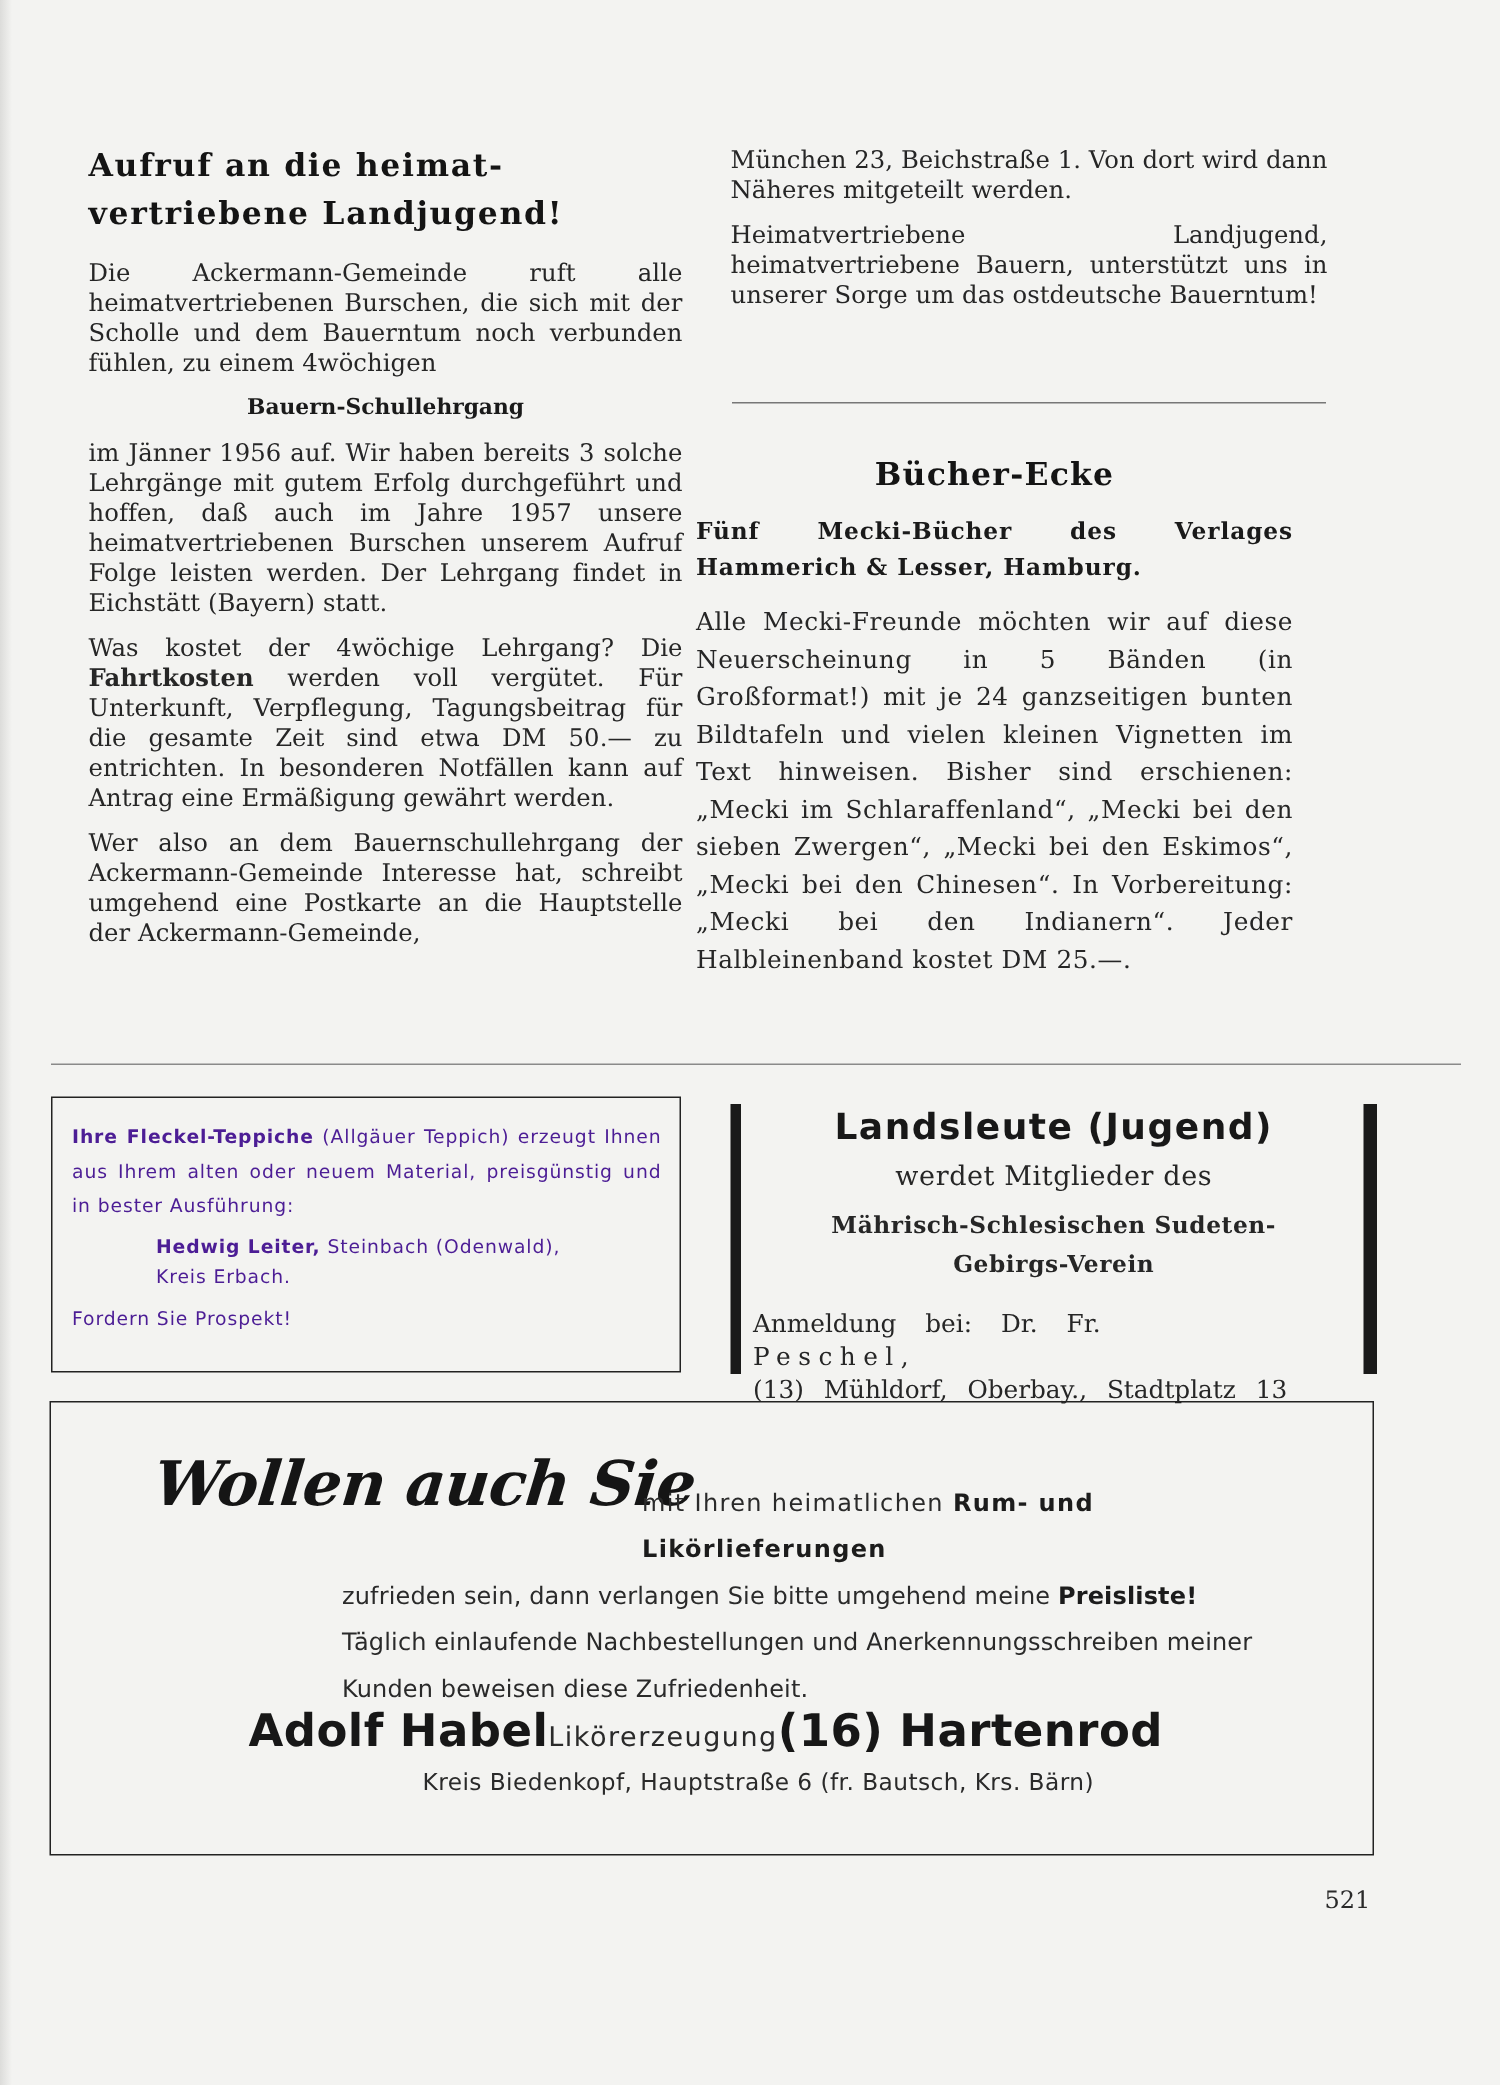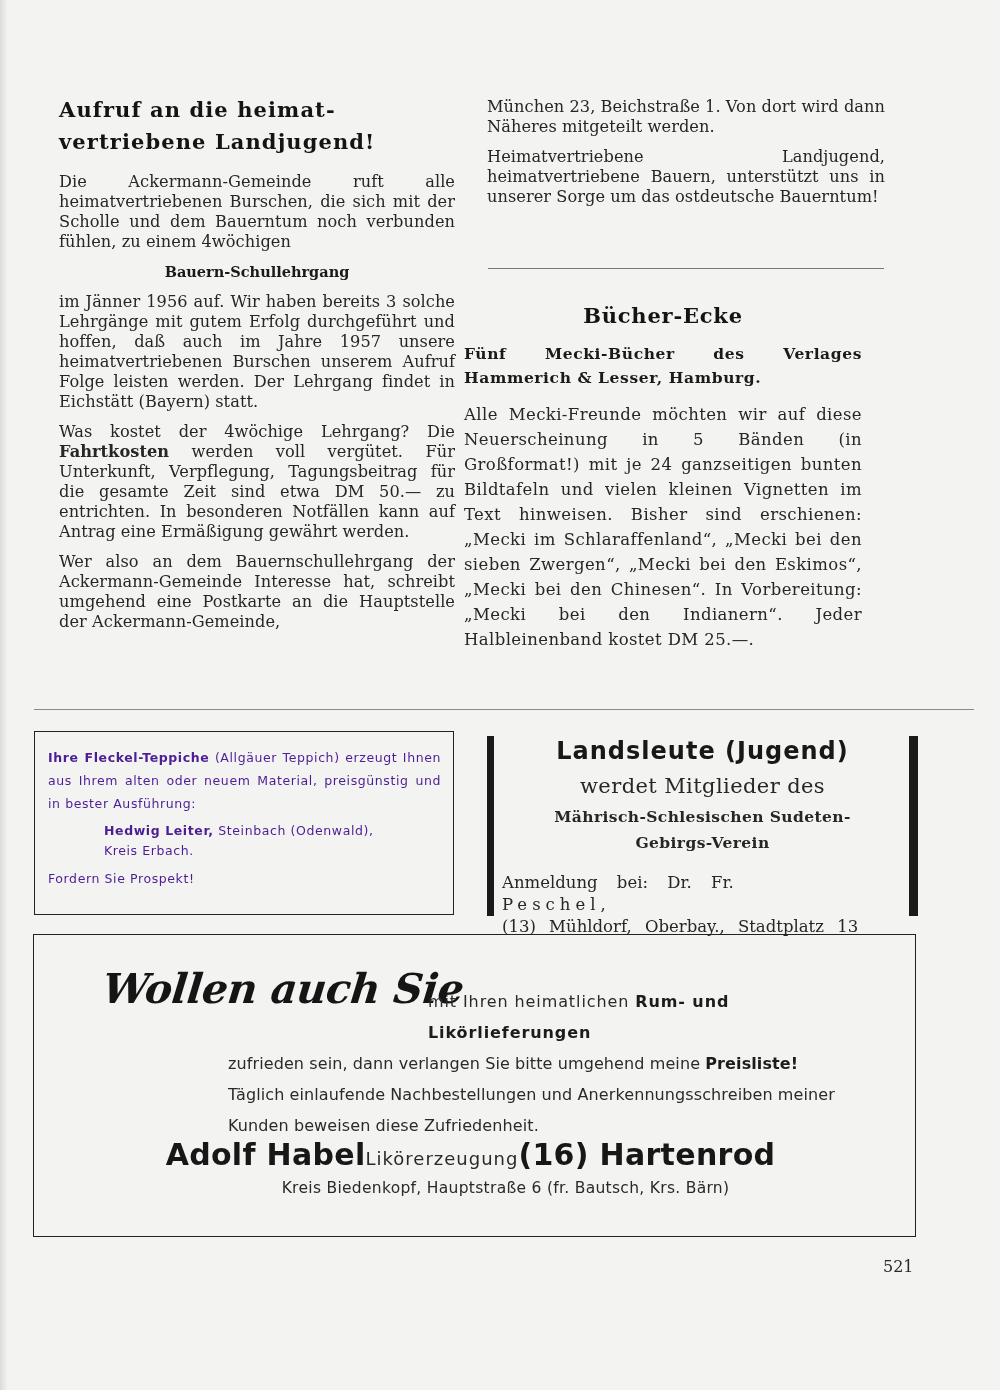--- a/index.html
+++ b/index.html
@@ -107,21 +107,21 @@
       font-weight: bold;
       font-size: 24px;
       letter-spacing: 1px;
       color: #181818;
       line-height: 30px;
     }
     .lands-line {
       position: absolute; left: 0; width: 431px; text-align: center;
       font-family: "DejaVu Serif", serif; color: #262626;
     }
-    .lands-l2 { top: 38px; font-size: 21px; letter-spacing: 0.4px; }
+    .lands-l2 { top: 38px; font-size: 18px; letter-spacing: 0.4px; }
     .lands-l3 { top: 68px; font-size: 15.5px; font-weight: bold; line-height: 26px; letter-spacing: 0.4px; }
     .lands-foot {
       position: absolute; left: 15px; width: 404px; top: 136px;
       font-family: "DejaVu Serif", serif; font-size: 16.5px; color: #262626;
       line-height: 22px;
     }
     .lands-foot .row { display: flex; justify-content: space-between; flex-direction: column; }
     .spaced { letter-spacing: 5px; }
 
     

